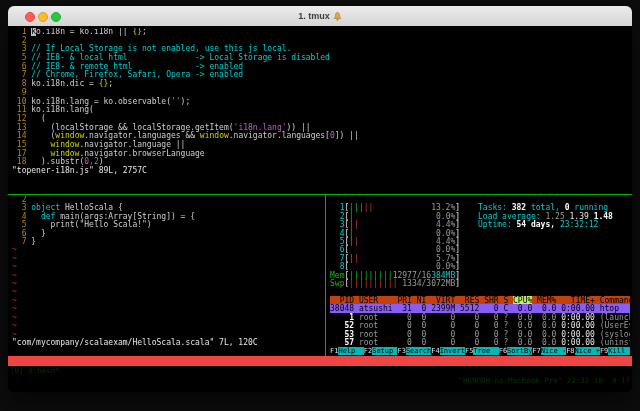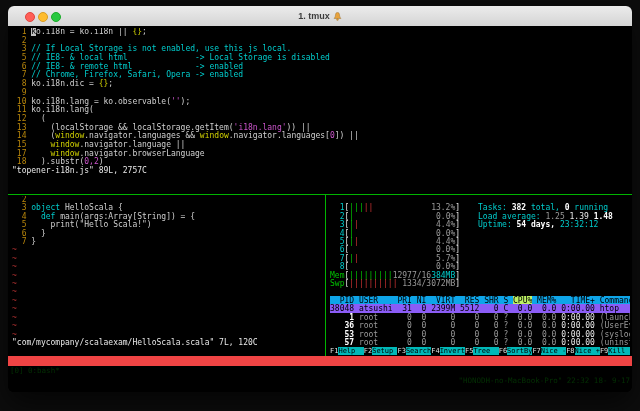--- a/index.html
+++ b/index.html
@@ -33,21 +33,21 @@
            font-size:7.5px;line-height:10px;color:#033003;white-space:pre;}
   .tmuxbar .lft{position:absolute;left:2px;}
   .tmuxbar .rgt{position:absolute;right:2px;}
   .fkrow{font-size:7px !important;}
 
   .c-ln{color:#b8860b}.c-cm{color:#00cccc}.c-kw{color:#d0d000}.c-kc{color:#00cccc}
   .c-st{color:#cc55cc}.c-nu{color:#cc55cc}.c-br{color:#d0d000}.c-df{color:#d0d0d0}
   .c-cur{background:#c0c0c0;color:#000}.c-til{color:#b03030}
   .c-wh{color:#e8e8e8}.c-whb{color:#ffffff;font-weight:bold}.c-gry{color:#9a9a9a}
   .c-cyn{color:#00cccc}.c-grn{color:#00c400}.c-grnb{color:#00c400}.c-redb{color:#cc3333}
-  .c-hdr{background:#0ea5e9;color:#000}.c-hdrsel{background:#bef264;color:#000}
+  .c-hdr{background:#c2410c;color:#000}.c-hdrsel{background:#bef264;color:#000}
   .c-sel{background:#8b5cf6;color:#000}
   .c-fk{color:#e0e0e0}.c-fkl{background:#00b8b8;color:#000}
 </style>
 </head>
 <body>
 
 <div class="window">
   <div class="titlebar">
     <span class="tl red"></span>
     <span class="tl yel"></span>
@@ -125,21 +125,21 @@
         </div>
       <div class="htop-info">
           <div class="trow"><span class="c-cyn">Tasks: </span><span class="c-whb">382</span><span class="c-cyn"> total, </span><span class="c-whb">0</span><span class="c-cyn"> running</span></div>
           <div class="trow"><span class="c-cyn">Load average: </span><span class="c-gry">1.25 </span><span class="c-wh">1.39 </span><span class="c-whb">1.48</span></div>
           <div class="trow"><span class="c-cyn">Uptime: </span><span class="c-whb">54 days, </span><span class="c-cyn">23:32:12</span></div>
         </div>
       <div>
           <div class="trow"><span class="c-hdr">  PID USER    PRI NI  VIRT  RES SHR S </span><span class="c-hdrsel">CPU%</span><span class="c-hdr"> MEM%   TIME+ Command</span></div>
           <div class="trow"><span class="c-sel">38048 atsushi  31  0 2399M 5512   0 C  0.0  0.0 0:00.00 htop   </span></div>
           <div class="trow"><span class="c-whb">    1</span><span class="c-gry"> root      0  0     0    0   0 ?  0.0  0.0</span><span class="c-wh"> 0:00.00</span><span class="c-gry"> (launchd)</span></div>
-          <div class="trow"><span class="c-whb">   36</span><span class="c-gry"> root      0  0     0    0   0 ?  0.0  0.0</span><span class="c-wh"> 0:00.00</span><span class="c-gry"> (UserEventA</span></div>
+          <div class="trow"><span class="c-whb">   52</span><span class="c-gry"> root      0  0     0    0   0 ?  0.0  0.0</span><span class="c-wh"> 0:00.00</span><span class="c-gry"> (UserEventA</span></div>
           <div class="trow"><span class="c-whb">   53</span><span class="c-gry"> root      0  0     0    0   0 ?  0.0  0.0</span><span class="c-wh"> 0:00.00</span><span class="c-gry"> (syslogd)</span></div>
           <div class="trow"><span class="c-whb">   57</span><span class="c-gry"> root      0  0     0    0   0 ?  0.0  0.0</span><span class="c-wh"> 0:00.00</span><span class="c-gry"> (uninstalld</span></div>
         </div>
       <div>
           <div class="trow fkrow"><span class="c-fk">F1</span><span class="c-fkl">Help  </span><span class="c-fk">F2</span><span class="c-fkl">Setup </span><span class="c-fk">F3</span><span class="c-fkl">Search</span><span class="c-fk">F4</span><span class="c-fkl">Invert</span><span class="c-fk">F5</span><span class="c-fkl">Tree  </span><span class="c-fk">F6</span><span class="c-fkl">SortBy</span><span class="c-fk">F7</span><span class="c-fkl">Nice -</span><span class="c-fk">F8</span><span class="c-fkl">Nice +</span><span class="c-fk">F9</span><span class="c-fkl">Kill  </span></div>
         </div>
     </div>
 
     <div class="tmuxbar">
       <span class="lft">[0] 0:bash*</span>

